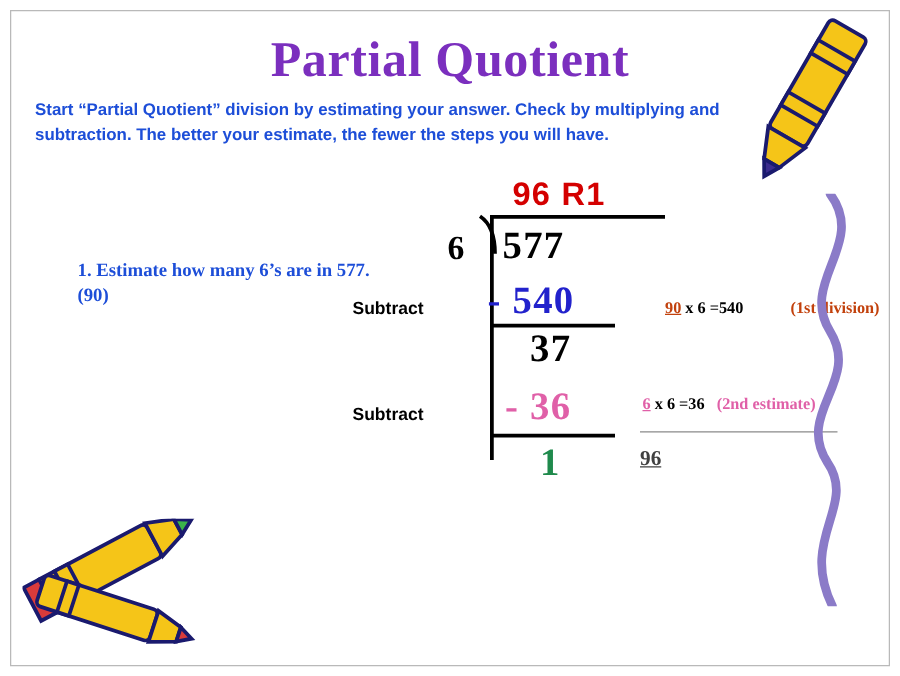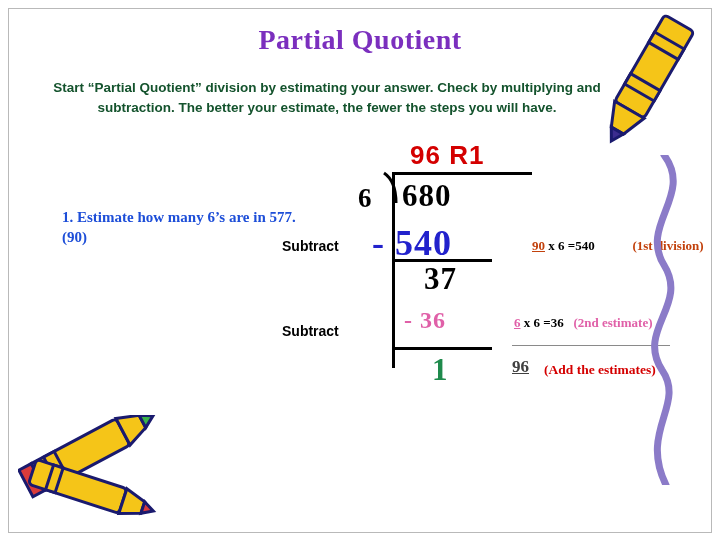--- a/index.html
+++ b/index.html
@@ -25,35 +25,34 @@
     box-sizing: border-box;
   }
   #title {
     position: absolute;
     left: 0;
     top: 24px;
     width: 720px;
     text-align: center;
     font-family: "Liberation Serif", serif;
     font-weight: bold;
-    font-size: 28px;
+    font-size: 40px;
     color: #7b2fbe;
     letter-spacing: 0.5px;
   }
   #intro {
     position: absolute;
-    left: 42px;
+    left: 28px;
     top: 78px;
     width: 570px;
     font-family: "Liberation Sans", sans-serif;
     font-weight: bold;
     font-size: 13.5px;
     line-height: 1.45;
-    color: #14532d;
-    text-align: center;
+    color: #1d4ed8;
   }
 
   
   .step {
     position: absolute;
     font-family: "Liberation Serif", serif;
     font-size: 15px;
     line-height: 1.35;
   }
   #step1 {
@@ -137,25 +136,25 @@
     position: absolute;
     left: 282px;
     top: 238px;
     font-family: "Liberation Sans", sans-serif;
     font-weight: bold;
     font-size: 14px;
     color: #000000;
   }
   #minuend-1 {
     position: absolute;
-    left: 372px;
+    left: 390px;
     top: 222px;
     font-family: "Liberation Serif", serif;
     font-weight: bold;
-    font-size: 36px;
+    font-size: 31px;
     color: #2222cc;
     letter-spacing: 1px;
   }
   #rule-1 {
     position: absolute;
     left: 392px;
     top: 259px;
     width: 100px;
     height: 3px;
     background: #000000;
@@ -178,21 +177,21 @@
     font-weight: bold;
     font-size: 14px;
     color: #000000;
   }
   #minuend-2 {
     position: absolute;
     left: 404px;
     top: 307px;
     font-family: "Liberation Serif", serif;
     font-weight: bold;
-    font-size: 24px;
+    font-size: 31px;
     color: #e060a8;
     letter-spacing: 1px;
   }
   #rule-2 {
     position: absolute;
     left: 392px;
     top: 347px;
     width: 100px;
     height: 3px;
     background: #000000;
@@ -292,21 +291,21 @@
   <div class="step" id="step1">1.  Estimate how many 6’s are in 577.  (90)</div>
 
   <div id="quotient">96 R1</div>
   <div id="divisor">6</div>
 
   <div id="bracket-vert"></div>
   <svg id="bracket-curve" viewBox="0 0 16 34">
     <path d="M2,2 Q14,10 14,32" stroke="#000000" stroke-width="3" fill="none"></path>
   </svg>
   <div id="bracket-top"></div>
-  <div id="dividend">680</div>
+  <div id="dividend">577</div>
 
   <div id="sub-label-1">Subtract</div>
   <div id="minuend-1">- 540</div>
   <div id="rule-1"></div>
   <div id="remainder-1">37</div>
 
   <div id="sub-label-2">Subtract</div>
   <div id="minuend-2">- 36</div>
   <div id="rule-2"></div>
   <div id="final-remainder">1</div>
@@ -316,21 +315,20 @@
     &nbsp;&nbsp;<span class="est">(1st division)</span>
   </div>
 
   <div class="annot" id="annot2">
     <span class="underline est">6</span><span class="rest"> x 6 =36</span>
     &nbsp;&nbsp;<span class="est">(2nd estimate)</span>
   </div>
 
   <div id="annot-rule"></div>
   <div id="sum-value">96</div>
-  <div id="sum-label">(Add the estimates)</div>
 
   <svg id="squiggle" viewBox="0 0 60 330" preserveAspectRatio="none">
     <path d="M30,0 C60,40 5,70 30,110 C55,150 2,175 28,215 C52,250 5,275 32,330" stroke="#8b7bc8" stroke-width="7" fill="none" stroke-linecap="round"></path>
   </svg>
 
   <svg id="crayon-top" viewBox="0 0 120 150">
     <g transform="rotate(30 60 75)">
       <rect x="44" y="10" width="34" height="100" rx="4" fill="#f5c518" stroke="#1a1a6e" stroke-width="3"></rect>
       <rect x="44" y="30" width="34" height="12" fill="#f5c518" stroke="#1a1a6e" stroke-width="3"></rect>
       <rect x="44" y="78" width="34" height="12" fill="#f5c518" stroke="#1a1a6e" stroke-width="3"></rect>

